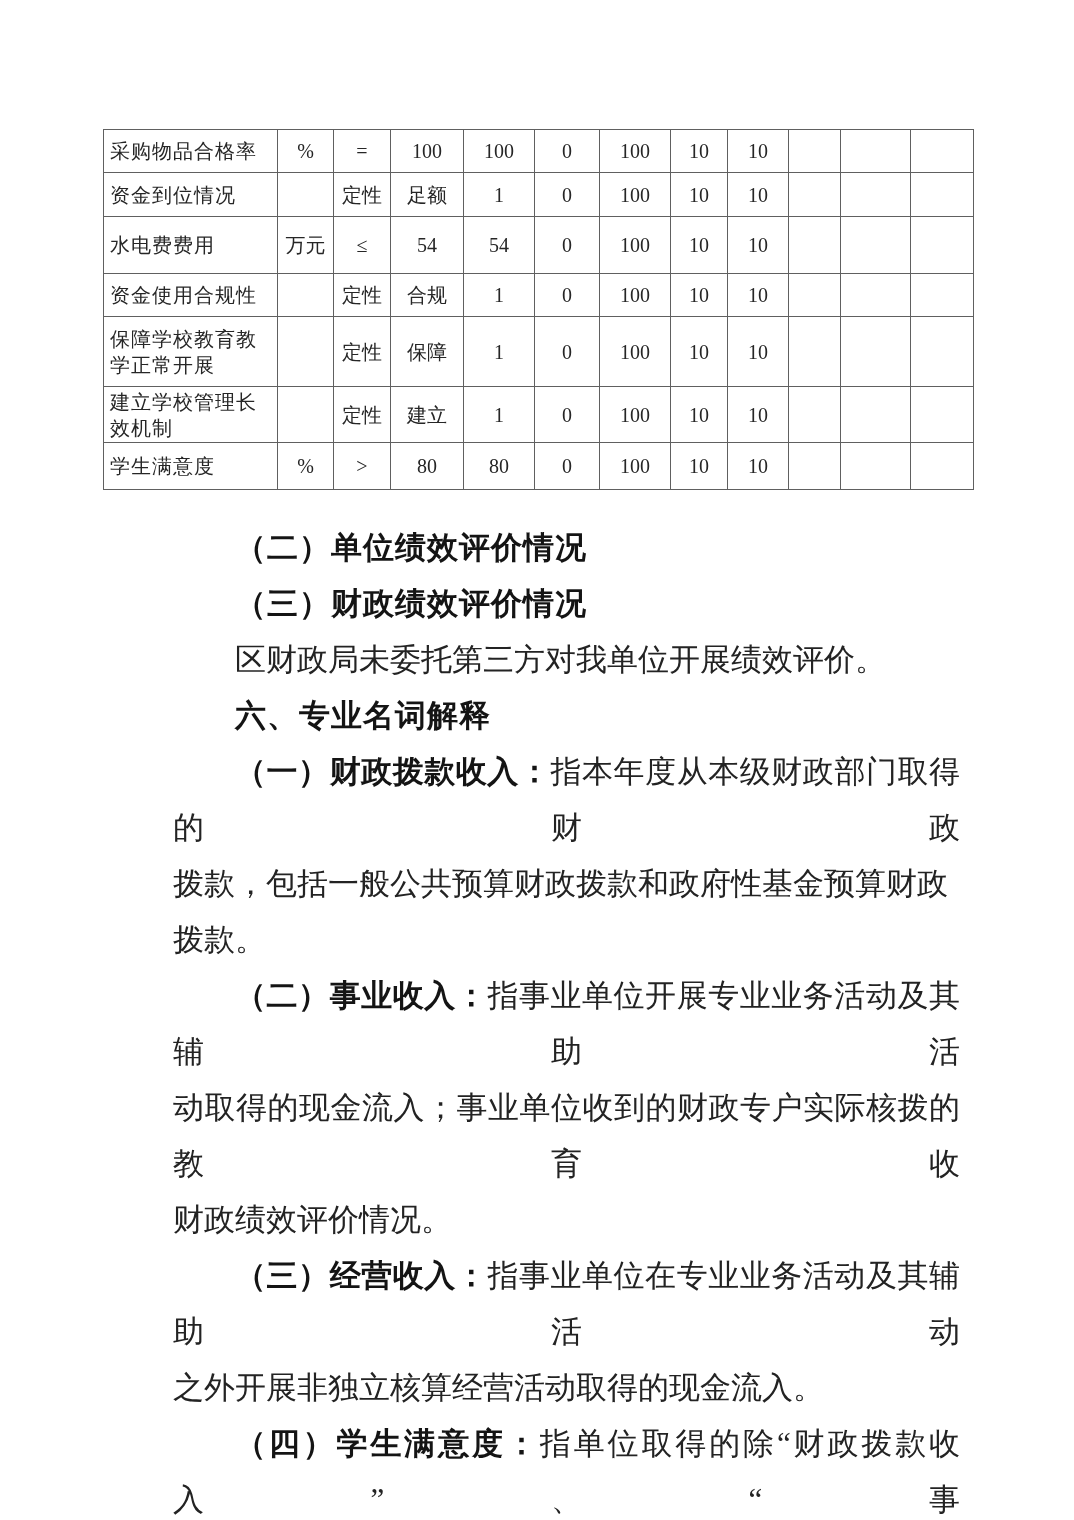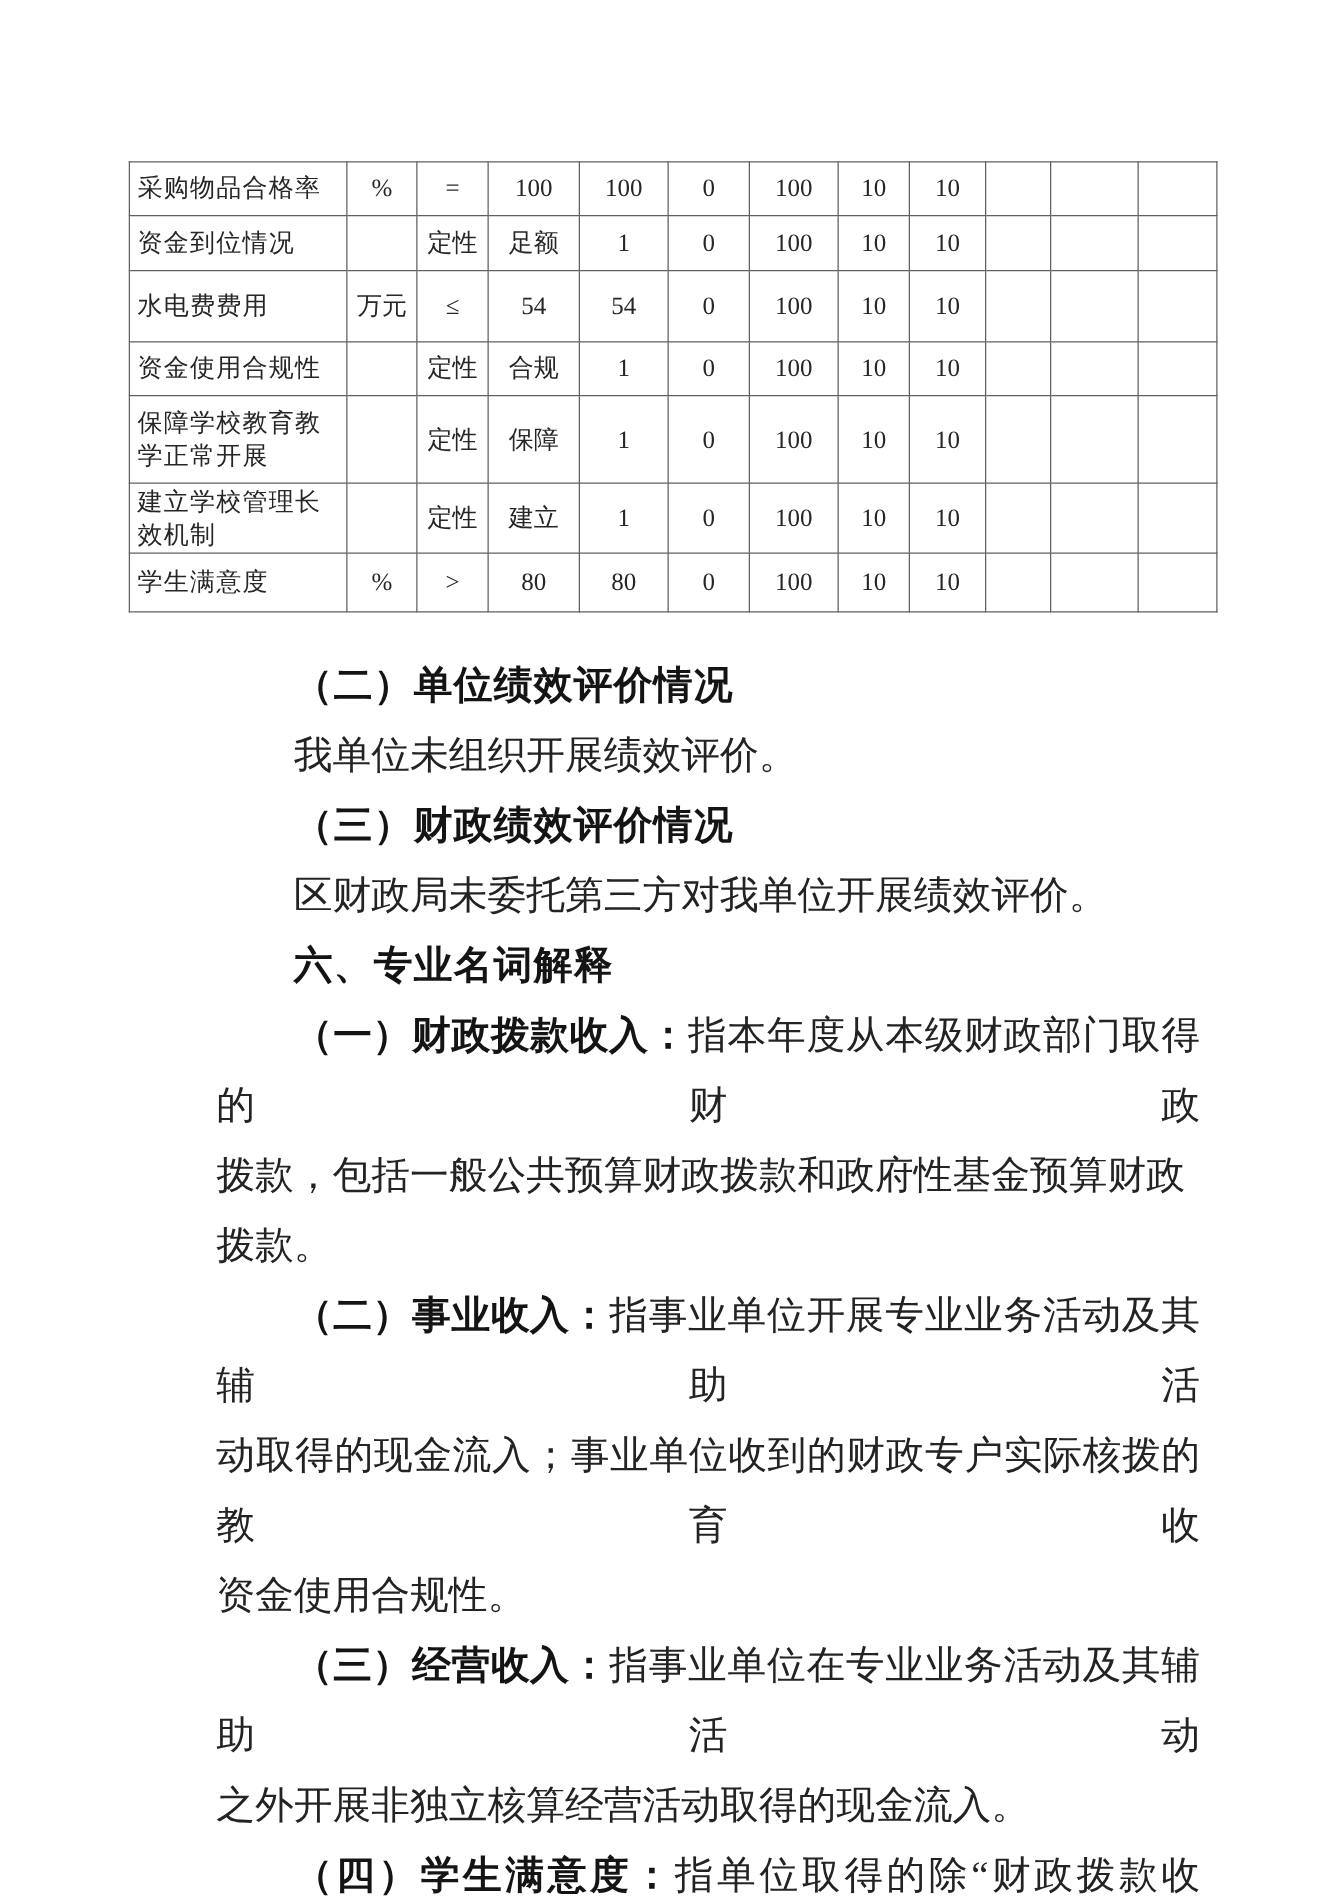--- a/index.html
+++ b/index.html
@@ -180,29 +180,28 @@
         <td>10</td>
         <td></td>
         <td></td>
         <td></td>
       </tr>
     </tbody>
   </table>
 
   <div class="body-text">
     <div class="line indent heading"><span class="b">（二）单位绩效评价情况</span><span></span></div>
-    <div class="line indent"><span class="b"></span><span>我单位未组织开展绩效评价。</span></div>
     <div class="line indent heading"><span class="b">（三）财政绩效评价情况</span><span></span></div>
     <div class="line indent"><span class="b"></span><span>区财政局未委托第三方对我单位开展绩效评价。</span></div>
     <div class="line indent heading"><span class="b">六、专业名词解释</span><span></span></div>
     <div class="line indent fill"><span class="b">（一）财政拨款收入：</span><span>指本年度从本级财政部门取得的财政</span></div>
     <div class="line"><span class="b"></span><span>拨款，包括一般公共预算财政拨款和政府性基金预算财政拨款。</span></div>
     <div class="line indent fill"><span class="b">（二）事业收入：</span><span>指事业单位开展专业业务活动及其辅助活</span></div>
     <div class="line fill"><span class="b"></span><span>动取得的现金流入；事业单位收到的财政专户实际核拨的教育收</span></div>
-    <div class="line"><span class="b"></span><span>资金使用合规性。</span></div>
+    <div class="line"><span class="b"></span><span>财政绩效评价情况。</span></div>
     <div class="line indent fill"><span class="b">（三）经营收入：</span><span>指事业单位在专业业务活动及其辅助活动</span></div>
     <div class="line"><span class="b"></span><span>之外开展非独立核算经营活动取得的现金流入。</span></div>
     <div class="line indent fill"><span class="b">（四）学生满意度：</span><span>指单位取得的除“财政拨款收入”、“事</span></div>
     <div class="line fill"><span class="b"></span><span>业收入”、“经营收入”等以外的收入，包括未纳入财政预算或</span></div>
 
   </div>
 
 </div>
 
 </body></html>

